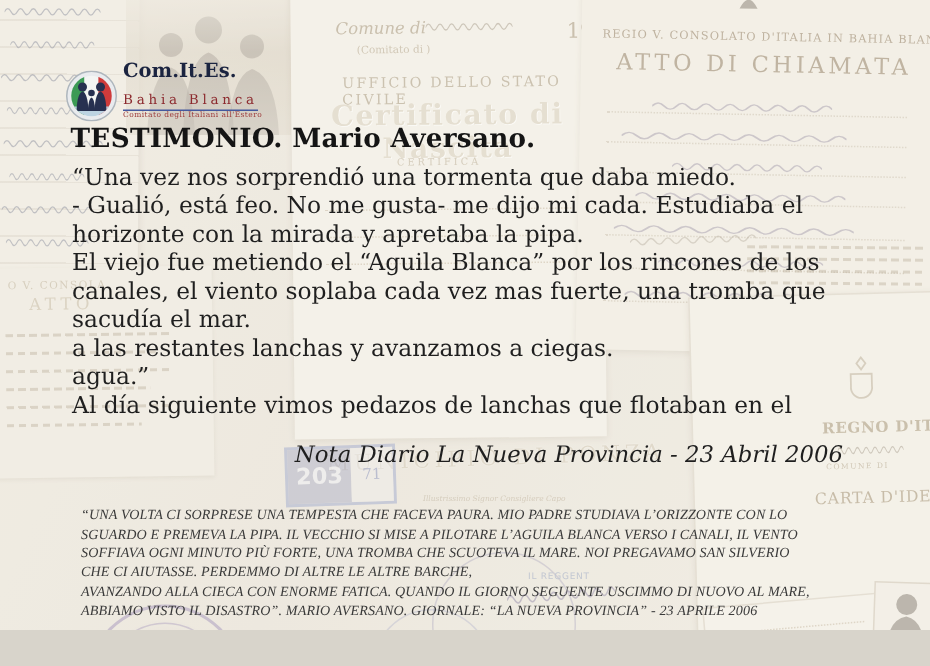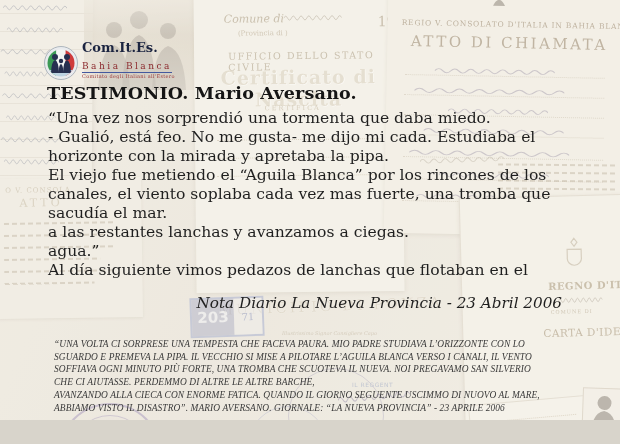--- a/index.html
+++ b/index.html
@@ -167,21 +167,21 @@
       </svg>
       <div class="veil"></div>
     </div>
 
     <div class="nascita doc">
       <span class="comune">Comune di</span>
       <svg class="sq" style="left:90px;top:22px;color:rgba(130,115,95,.5)" viewBox="0 0 90 10" width="58" height="8" preserveAspectRatio="none">
           <use href="#wv"></use>
         </svg>
       <span class="year">19</span>
-      <span class="prov">(Provincia di          )</span>
+      <span class="prov">(Comitato di          )</span>
       <span class="uff">UFFICIO DELLO STATO CIVILE</span>
       <span class="cert">Certificato di Nascita</span>
       <span class="certifica">CERTIFICA</span>
       <div class="dotline" style="left:22px;top:138px;width:164px"></div>
       <div class="dotline" style="left:22px;top:156px;width:164px"></div>
       <div class="dotline" style="left:22px;top:174px;width:164px"></div>
     </div>
 
     <div class="chiamata doc">
       <svg class="crest" width="18" height="14" viewBox="0 0 18 14">
@@ -349,19 +349,19 @@
       <span class="bline">a las restantes lanchas y avanzamos a ciegas.</span>
       <span class="bline">agua.”</span>
       <span class="bline">Al día siguiente vimos pedazos de lanchas que flotaban en el</span>
     </div>
 
     <div class="attribution">Nota Diario La Nueva Provincia - 23 Abril 2006</div>
 
     <div class="italian">
       <span class="iline">“UNA VOLTA CI SORPRESE UNA TEMPESTA CHE FACEVA PAURA. MIO PADRE STUDIAVA L’ORIZZONTE CON LO</span>
       <span class="iline">SGUARDO E PREMEVA LA PIPA. IL VECCHIO SI MISE A PILOTARE L’AGUILA BLANCA VERSO I CANALI, IL VENTO</span>
-      <span class="iline">SOFFIAVA OGNI MINUTO PIÙ FORTE,  UNA TROMBA CHE SCUOTEVA IL NUEVA. NOI PREGAVAMO SAN SILVERIO</span>
+      <span class="iline">SOFFIAVA OGNI MINUTO PIÙ FORTE,  UNA TROMBA CHE SCUOTEVA IL MARE. NOI PREGAVAMO SAN SILVERIO</span>
       <span class="iline">CHE CI AIUTASSE. PERDEMMO DI ALTRE LE ALTRE BARCHE,</span>
       <span class="iline">AVANZANDO ALLA CIECA CON ENORME FATICA. QUANDO IL GIORNO SEGUENTE USCIMMO DI NUOVO AL MARE,</span>
       <span class="iline">ABBIAMO VISTO  IL DISASTRO”. MARIO AVERSANO.    GIORNALE: “LA NUEVA PROVINCIA” - 23 APRILE 2006</span>
     </div>
   </div>
 </div>
 
 </body></html>

